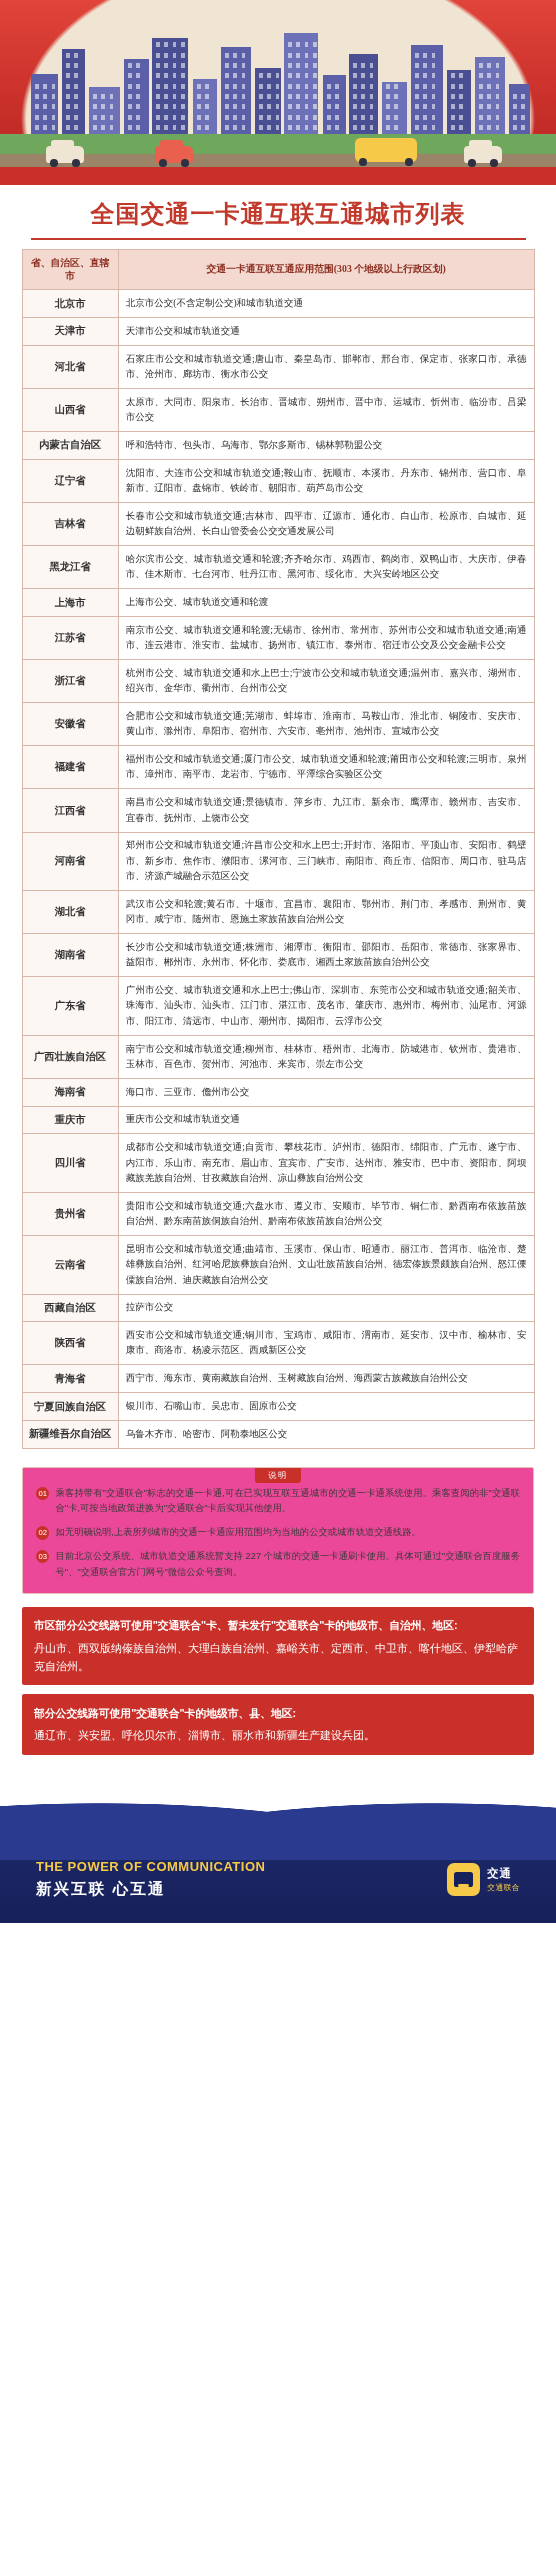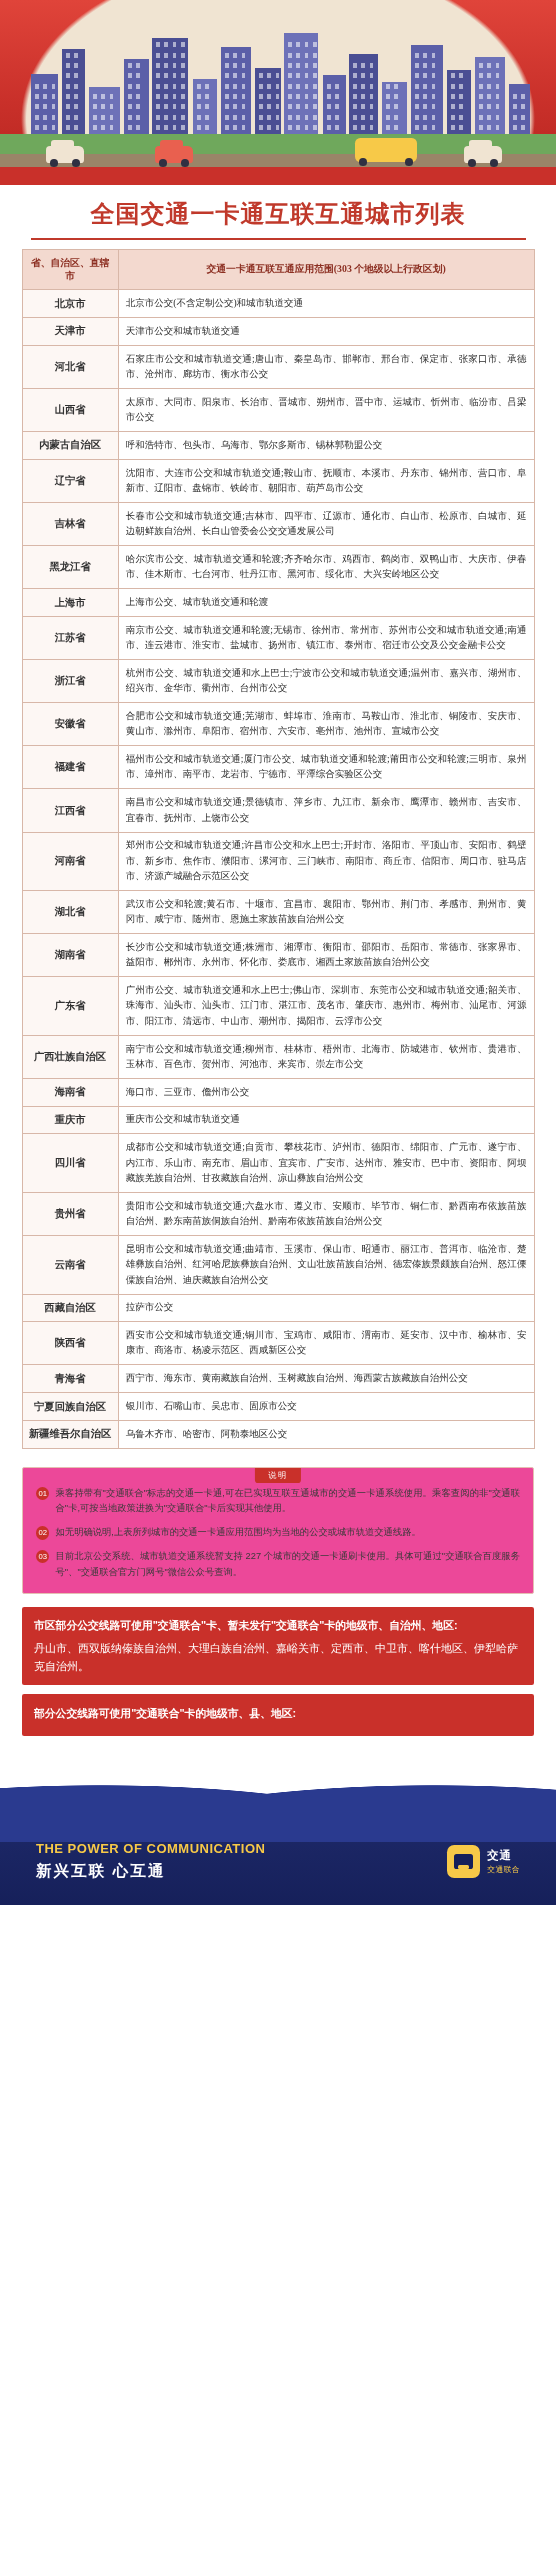--- a/index.html
+++ b/index.html
@@ -718,20 +718,21 @@
     </div>
   </div>
 
   <div class="callouts">
     <div class="callout">
       <h3>市区部分公交线路可使用"交通联合"卡、暂未发行"交通联合"卡的地级市、自治州、地区:</h3>
       <p>丹山市、西双版纳傣族自治州、大理白族自治州、嘉峪关市、定西市、中卫市、喀什地区、伊犁哈萨克自治州。</p>
     </div>
     <div class="callout second">
       <h3>部分公交线路可使用"交通联合"卡的地级市、县、地区:</h3>
+      <p>通辽市、兴安盟、呼伦贝尔市、淄博市、丽水市和新疆生产建设兵团。</p>
     </div>
   </div>
 
   <div class="footer">
     <div class="wave"></div>
     <div class="footer-inner">
       <div class="f-left">
         <div class="f-en">THE POWER OF COMMUNICATION</div>
         <div class="f-cn">新兴互联 心互通</div>
       </div>

